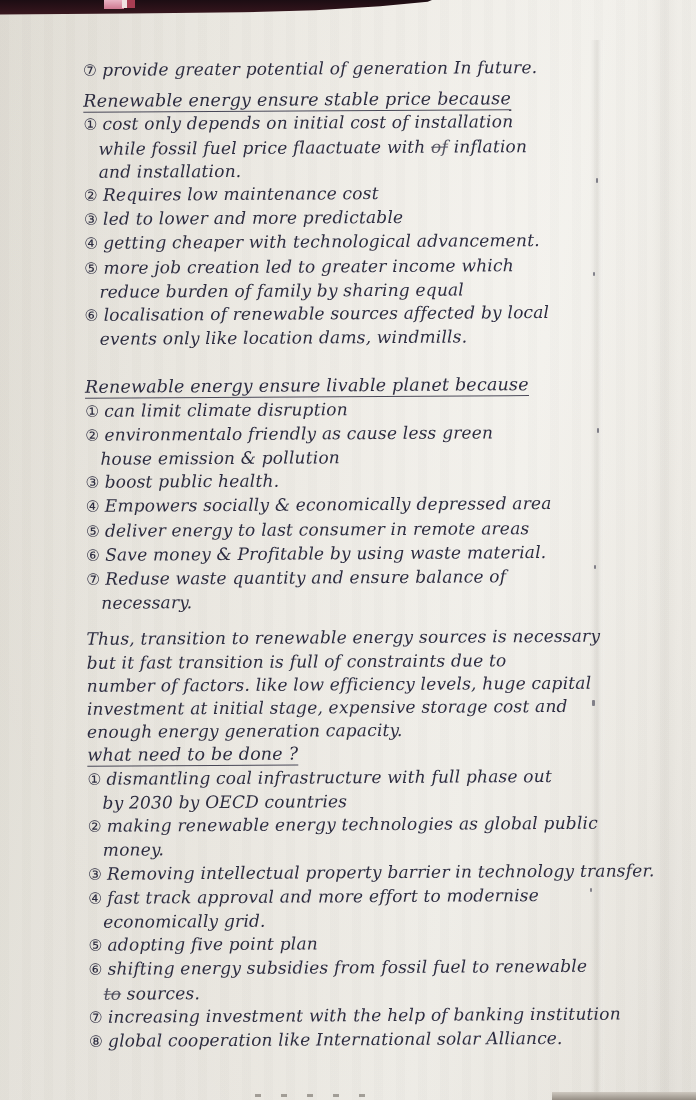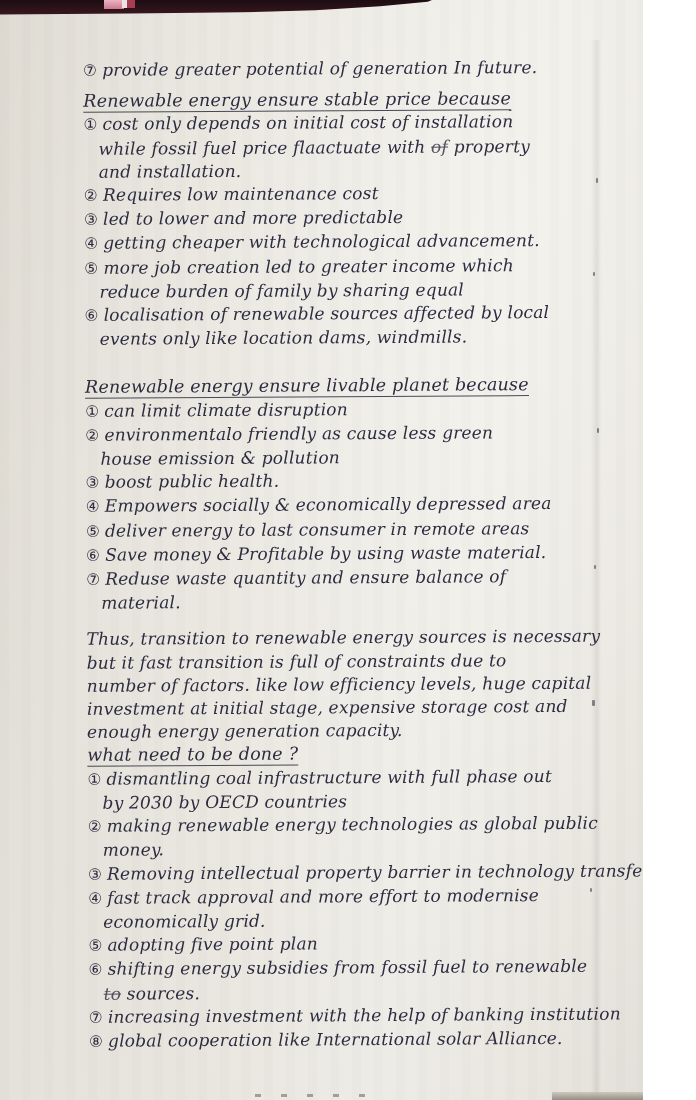--- a/index.html
+++ b/index.html
@@ -1,18 +1,18 @@
 <!DOCTYPE html>
 <html><head>
 <meta charset="utf-8">
 <style>
   html, body { margin: 0; padding: 0; }
   .stage {
     position: relative;
-    width: 643px;
+    width: 696px;
     height: 1100px;
     overflow: hidden;
     background:
       linear-gradient(100deg, #e2ded5 0%, #e9e6de 22%, #edeae3 45%, #f1efe9 68%, #ece9e2 88%, #e7e4dd 100%);
     font-family: "DejaVu Serif", serif;
   }
   
   .paper-texture {
     position: absolute; inset: 0;
     background:
@@ -108,39 +108,39 @@
   <div class="speck" style="left:592px; top:700px; width:3px; height:6px;"></div>
   <div class="speck" style="left:590px; top:888px; width:2px; height:4px;"></div>
 
   <div class="bottom-edge-shadow"></div>
   <div class="bottom-dots"></div>
 
   <div class="content">
       <div class="line item"><span class="marker">⑦</span><span class="txt"><span>provide greater potential of generation In future.</span></span></div>
       <div class="line heading gap-sm"><span class="txt"><span>Renewable energy ensure stable price because</span></span></div>
       <div class="line item"><span class="marker">①</span><span class="txt"><span>cost only depends on initial cost of installation</span></span></div>
-      <div class="line cont"><span class="txt"><span>while fossil fuel price flaactuate with </span><span class="struck">of</span><span> property</span></span></div>
+      <div class="line cont"><span class="txt"><span>while fossil fuel price flaactuate with </span><span class="struck">of</span><span> inflation</span></span></div>
       <div class="line cont"><span class="txt"><span>and installation.</span></span></div>
       <div class="line item"><span class="marker">②</span><span class="txt"><span>Requires low maintenance cost</span></span></div>
       <div class="line item"><span class="marker">③</span><span class="txt"><span>led to lower and more predictable</span></span></div>
       <div class="line item"><span class="marker">④</span><span class="txt"><span>getting cheaper with technological advancement.</span></span></div>
       <div class="line item"><span class="marker">⑤</span><span class="txt"><span>more job creation led to greater income which</span></span></div>
       <div class="line cont"><span class="txt"><span>reduce burden of family by sharing equal</span></span></div>
       <div class="line item"><span class="marker">⑥</span><span class="txt"><span>localisation of renewable sources affected by local</span></span></div>
       <div class="line cont"><span class="txt"><span>events only like location dams, windmills.</span></span></div>
       <div class="line heading gap-lg"><span class="txt"><span>Renewable energy ensure livable planet because</span></span></div>
       <div class="line item"><span class="marker">①</span><span class="txt"><span>can limit climate disruption</span></span></div>
       <div class="line item"><span class="marker">②</span><span class="txt"><span>environmentalo friendly as cause less green</span></span></div>
       <div class="line cont"><span class="txt"><span>house emission &amp; pollution</span></span></div>
       <div class="line item"><span class="marker">③</span><span class="txt"><span>boost public health.</span></span></div>
       <div class="line item"><span class="marker">④</span><span class="txt"><span>Empowers socially &amp; economically depressed area</span></span></div>
       <div class="line item"><span class="marker">⑤</span><span class="txt"><span>deliver energy to last consumer in remote areas</span></span></div>
       <div class="line item"><span class="marker">⑥</span><span class="txt"><span>Save money &amp; Profitable by using waste material.</span></span></div>
       <div class="line item"><span class="marker">⑦</span><span class="txt"><span>Reduse waste quantity and ensure balance of</span></span></div>
-      <div class="line cont"><span class="txt"><span>material.</span></span></div>
+      <div class="line cont"><span class="txt"><span>necessary.</span></span></div>
       <div class="line text gap-md"><span class="txt"><span>Thus, transition to renewable energy sources is necessary</span></span></div>
       <div class="line text"><span class="txt"><span>but it fast transition is full of constraints due to</span></span></div>
       <div class="line text"><span class="txt"><span>number of factors. like low efficiency levels, huge capital</span></span></div>
       <div class="line text"><span class="txt"><span>investment at initial stage, expensive storage cost and</span></span></div>
       <div class="line text"><span class="txt"><span>enough energy generation capacity.</span></span></div>
       <div class="line heading"><span class="txt"><span>what need to be done ?</span></span></div>
       <div class="line item"><span class="marker">①</span><span class="txt"><span>dismantling coal infrastructure with full phase out</span></span></div>
       <div class="line cont"><span class="txt"><span>by 2030 by OECD countries</span></span></div>
       <div class="line item"><span class="marker">②</span><span class="txt"><span>making renewable energy technologies as global public</span></span></div>
       <div class="line cont"><span class="txt"><span>money.</span></span></div>

